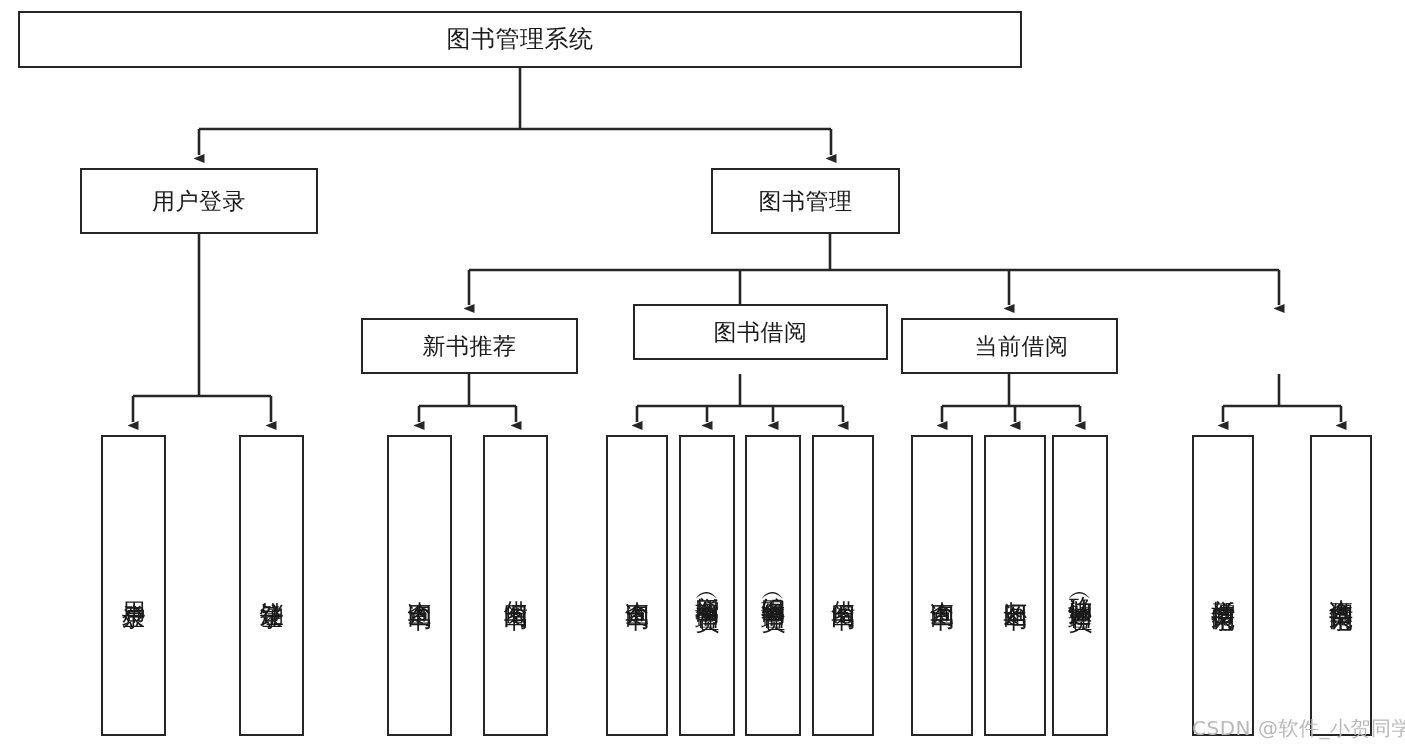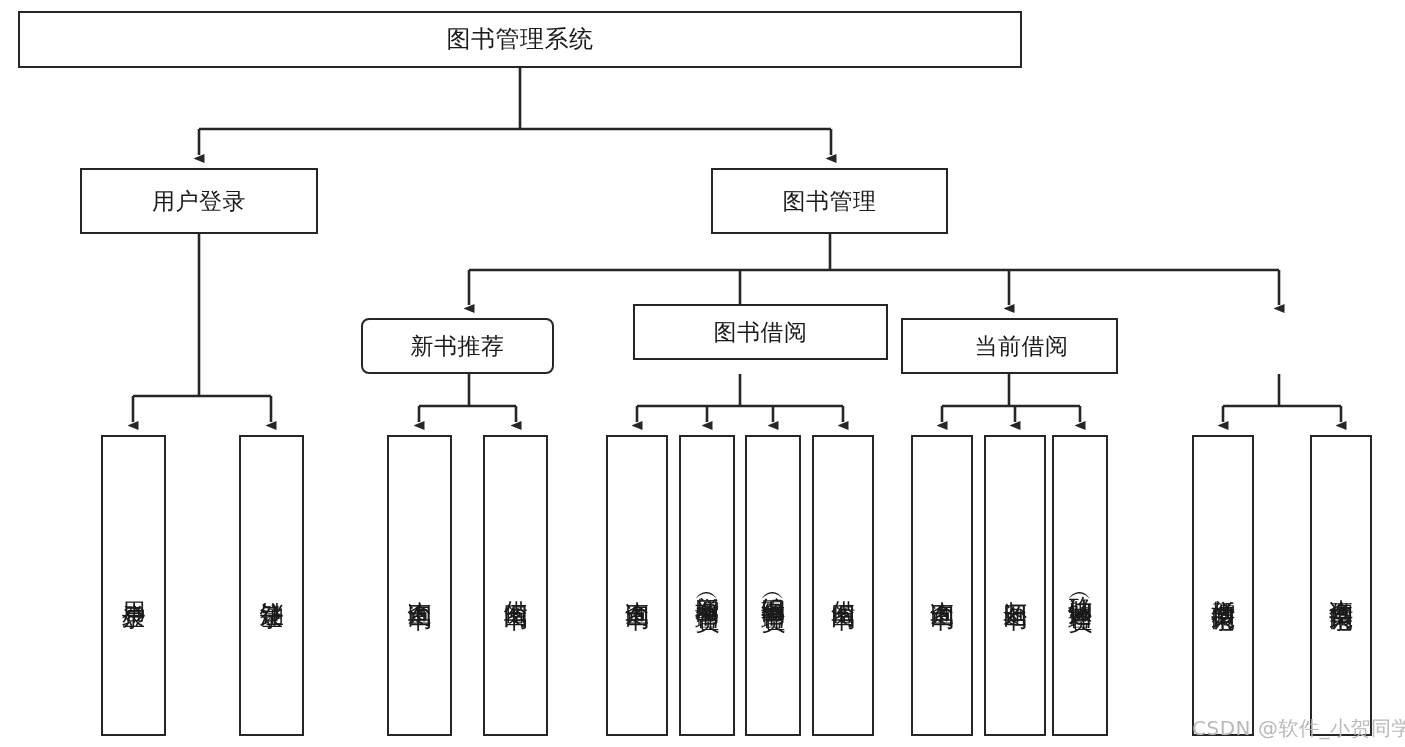--- a/index.html
+++ b/index.html
@@ -126,25 +126,25 @@
     </g>
   </svg>
 
   <div class="node h root" style="left:18px; top:11px; width:1004px; height:57px;">
     <span class="label">图书管理系统</span>
   </div>
 
   <div class="node h" style="left:80px; top:168px; width:238px; height:66px;">
     <span class="label">用户登录</span>
   </div>
-  <div class="node h" style="left:711px; top:168px; width:237px; height:66px;">
+  <div class="node h" style="left:711px; top:168px; width:189px; height:66px;">
     <span class="label">图书管理</span>
   </div>
 
-  <div class="node h" style="left:361px; top:318px; width:193px; height:56px;border-radius:8px;">
+  <div class="node h" style="left:361px; top:318px; width:217px; height:56px;">
     <span class="label">新书推荐</span>
   </div>
   <div class="node h" style="left:633px; top:304px; width:255px; height:56px;">
     <span class="label">图书借阅</span>
   </div>
   <div class="node h" style="left:901px; top:318px; width:217px; height:56px;padding-left:24px;">
     <span class="label">当前借阅</span>
   </div>
 
   <div class="node v" style="left:101px; top:435px; width:65px; height:301px;">

